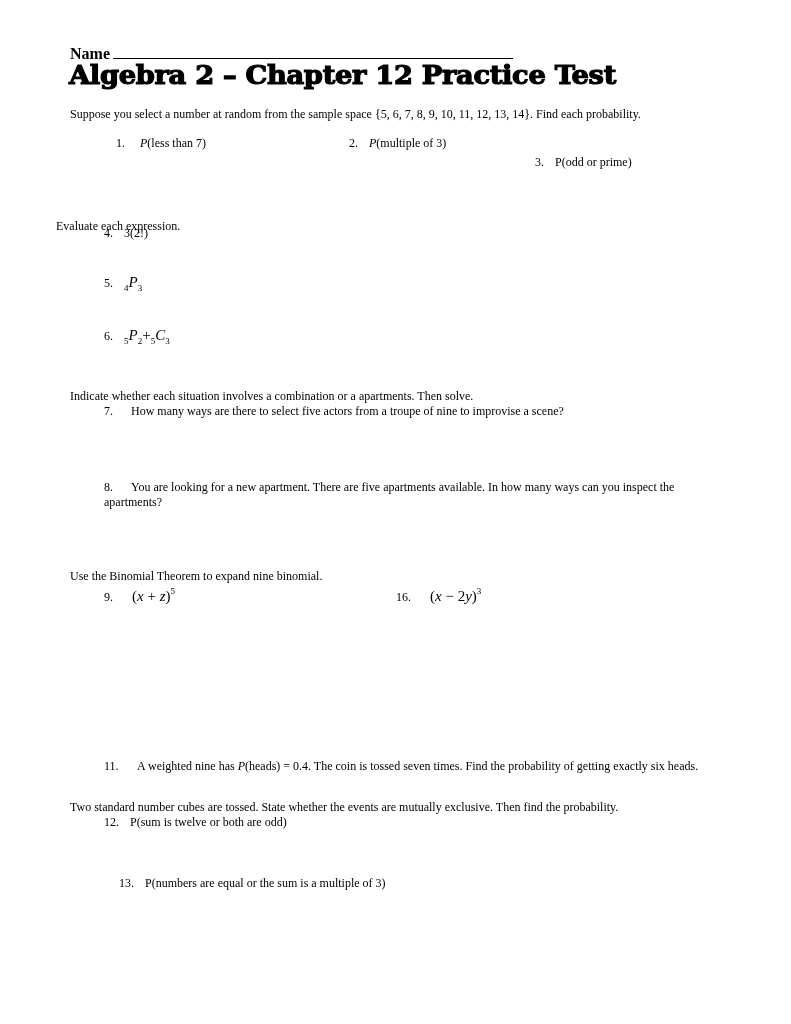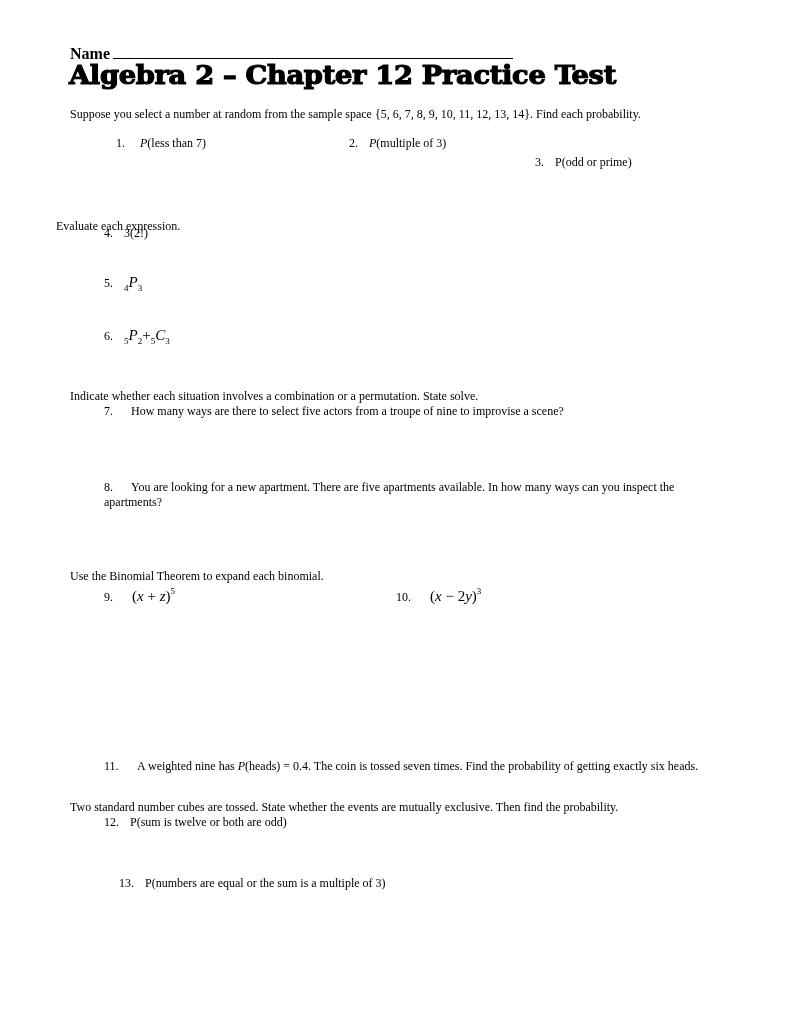--- a/index.html
+++ b/index.html
@@ -48,34 +48,34 @@
 <div class="abs q" style="left:104px; top:226px;">
   <span class="num" style="width:20px;">4.</span><span>3(2!)</span>
 </div>
 <div class="abs q" style="left:104px; top:274px;">
   <span class="num" style="width:20px;">5.</span><span class="math"><span class="sub">4</span><span class="var">P</span><span class="sub">3</span></span>
 </div>
 <div class="abs q" style="left:104px; top:327px;">
   <span class="num" style="width:20px;">6.</span><span class="math"><span class="sub">5</span><span class="var">P</span><span class="sub">2</span><span>+</span><span class="sub">5</span><span class="var">C</span><span class="sub">3</span></span>
 </div>
 
-<div class="abs section" style="left:70px; top:389px;">Indicate whether each situation involves a combination or a permutation. State solve.</div>
+<div class="abs section" style="left:70px; top:389px;">Indicate whether each situation involves a combination or a apartments. Then solve.</div>
 <div class="abs q" style="left:104px; top:404px;">
   <span class="num" style="width:27px;">7.</span><span>How many ways are there to select five actors from a troupe of nine to improvise a scene?</span>
 </div>
 <div class="abs q wrap" style="left:104px; top:480px; width:620px;">
   <span class="num" style="width:27px;">8.</span><span>You are looking for a new apartment. There are five apartments available. In how many ways can you inspect the apartments?</span>
 </div>
 
-<div class="abs section" style="left:70px; top:569px;">Use the Binomial Theorem to expand each binomial.</div>
+<div class="abs section" style="left:70px; top:569px;">Use the Binomial Theorem to expand nine binomial.</div>
 <div class="abs q" style="left:104px; top:586px;">
   <span class="num" style="width:28px;">9.</span><span class="math"><span>(</span><span class="var">x</span><span> + </span><span class="var">z</span><span>)</span><span class="sup">5</span></span>
 </div>
 <div class="abs q" style="left:396px; top:586px;">
-  <span class="num" style="width:34px;">10.</span><span class="math"><span>(</span><span class="var">x</span><span> − 2</span><span class="var">y</span><span>)</span><span class="sup">3</span></span>
+  <span class="num" style="width:34px;">16.</span><span class="math"><span>(</span><span class="var">x</span><span> − 2</span><span class="var">y</span><span>)</span><span class="sup">3</span></span>
 </div>
 <div class="abs q wrap" style="left:104px; top:725px; width:620px;">
   <span class="num" style="width:33px;margin-top:34px;">11.</span><span>A weighted nine has </span><span class="it">P</span><span>(heads) = 0.4.   The coin is tossed seven times. Find the probability of getting exactly six heads.</span>
 </div>
 
 <div class="abs section" style="left:70px; top:800px;">Two standard number cubes are tossed. State whether the events are mutually exclusive. Then find the probability.</div>
 <div class="abs q" style="left:104px; top:815px;">
   <span class="num" style="width:26px;">12.</span><span>P(sum is twelve or both are odd)</span>
 </div>
 <div class="abs q" style="left:104px; top:876px;margin-left:15px;">

